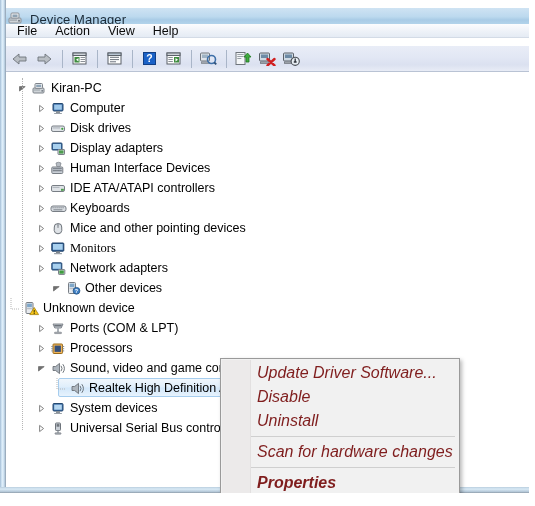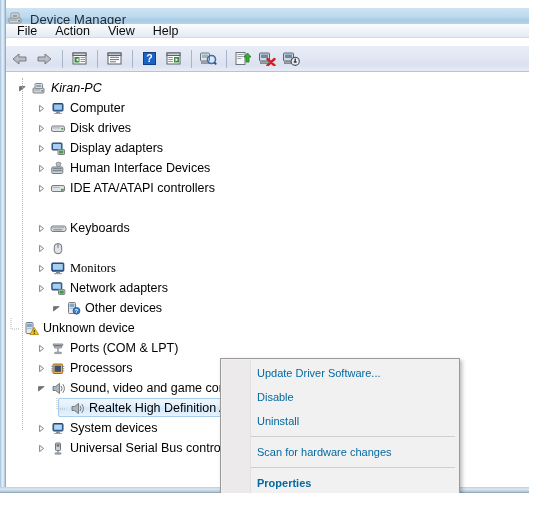--- a/index.html
+++ b/index.html
@@ -192,25 +192,26 @@
     width: 28px;
     bottom: 1px;
     background: #eceaea;
     border-right: 1px solid #e2e0e0;
   }
   .ctx-item {
     position: relative;
     height: 24px;
     line-height: 24px;
     padding-left: 36px;
-    font-size: 11px;
-    color: #0369a1;
+    font-size: 16px;
+    color: #7f1d1d;
     cursor: default;
     z-index: 2;
     white-space: nowrap;
+    font-style: italic;
   }
   .ctx-item.bold { font-weight: bold; }
   .ctx-sep {
     position: relative;
     height: 1px;
     margin: 3px 4px 3px 30px;
     background: #cfcfcf;
     z-index: 2;
   }
 </style>
@@ -338,21 +339,21 @@
         <rect x="3" y="3.5" width="7" height="3.5" fill="#6d8aa5"></rect>
         <rect x="2.5" y="11" width="8.5" height="1.6" fill="#b5bbc2" stroke="#5b6169" stroke-width="0.6"></rect>
         <circle cx="13.2" cy="10.3" r="4.1" fill="#e8eef4" stroke="#4a4f56" stroke-width="1.1"></circle>
         <path d="M13.2 7.6 L13.2 11 M11.8 11 L14.6 11" stroke="#2c3138" stroke-width="1.3"></path>
       </svg>
     </div>
   </div>
 
   <div id="client">
     <div class="tree" id="tree-root">
-        <div class="node" style="padding-left: 8px; font-style: italic;">
+        <div class="node" style="padding-left: 8px;">
           <span class="twisty">
             <svg width="9" height="9" viewBox="0 0 9 9">
               <path d="M1.5 2.6 L7.2 2.6 L1.5 7.0 Z" fill="#707070" stroke="#707070" stroke-width="0.8"></path>
             </svg>
           </span>
           <span class="node-icon">
             <svg width="17" height="15" viewBox="0 0 17 15">
               <rect x="2" y="7" width="11" height="5" rx="1" fill="#cfd4d8" stroke="#7d838a"></rect>
               <rect x="4" y="2.5" width="7.5" height="4.8" rx="1" fill="#f0f2f4" stroke="#7d838a"></rect>
               <rect x="5.2" y="3.7" width="5" height="2.3" fill="#8ea4b6"></rect>
@@ -433,21 +434,21 @@
           </span>
           <span class="node-icon">
             <svg width="17" height="15" viewBox="0 0 17 15">
               <rect x="1.5" y="4.5" width="13" height="6" rx="1.4" fill="#dfe3e7" stroke="#787e85"></rect>
               <rect x="2.5" y="5.8" width="7" height="1.2" fill="#b2b8bf"></rect>
               <rect x="11" y="7.8" width="2.8" height="2" fill="#4f9d4f"></rect>
             </svg>
           </span>
           <span class="node-label">IDE ATA/ATAPI controllers</span>
         </div>
-        <div class="node" style="padding-left: 27px; margin-top: 20px;">
+        <div class="node" style="padding-left: 27px;">
           <span class="twisty">
             <svg width="9" height="9" viewBox="0 0 9 9">
               <path d="M2.6 1.4 L6.6 4.5 L2.6 7.6 Z" fill="none" stroke="#848484" stroke-width="1"></path>
             </svg>
           </span>
           <span class="node-icon">
             <svg width="17" height="15" viewBox="0 0 17 15">
               <rect x="1" y="5" width="15" height="5.5" rx="2" fill="#dbdfe4" stroke="#787e85"></rect>
               <rect x="2.4" y="6.2" width="1.4" height="1.1" fill="#8b9198"></rect>
               <rect x="4.4" y="6.2" width="1.4" height="1.1" fill="#8b9198"></rect>
@@ -466,20 +467,21 @@
               <path d="M2.6 1.4 L6.6 4.5 L2.6 7.6 Z" fill="none" stroke="#848484" stroke-width="1"></path>
             </svg>
           </span>
           <span class="node-icon">
             <svg width="17" height="15" viewBox="0 0 17 15">
               <path d="M5 3.5 q3.5 -2 6 0 q1 2 0.8 6 q-0.3 3.3 -3.8 3.3 q-3.5 0 -3.8 -3.3 q-0.2 -4 0.8 -6 Z" fill="#dfe3e7" stroke="#6e747b"></path>
               <line x1="8" y1="3" x2="8" y2="7" stroke="#6e747b" stroke-width="0.8"></line>
               <rect x="7.3" y="3.2" width="1.4" height="2.4" rx="0.6" fill="#9aa1a8"></rect>
             </svg>
           </span>
+          <span class="node-label">Mice and other pointing devices</span>
         </div>
         <div class="node" style="padding-left: 27px; font-family: Liberation Serif, serif;">
           <span class="twisty">
             <svg width="9" height="9" viewBox="0 0 9 9">
               <path d="M2.6 1.4 L6.6 4.5 L2.6 7.6 Z" fill="none" stroke="#848484" stroke-width="1"></path>
             </svg>
           </span>
           <span class="node-icon">
             <svg width="17" height="15" viewBox="0 0 17 15">
               <rect x="1.8" y="2" width="12" height="8.2" rx="0.8" fill="#2f5f96" stroke="#1d3f66"></rect>

